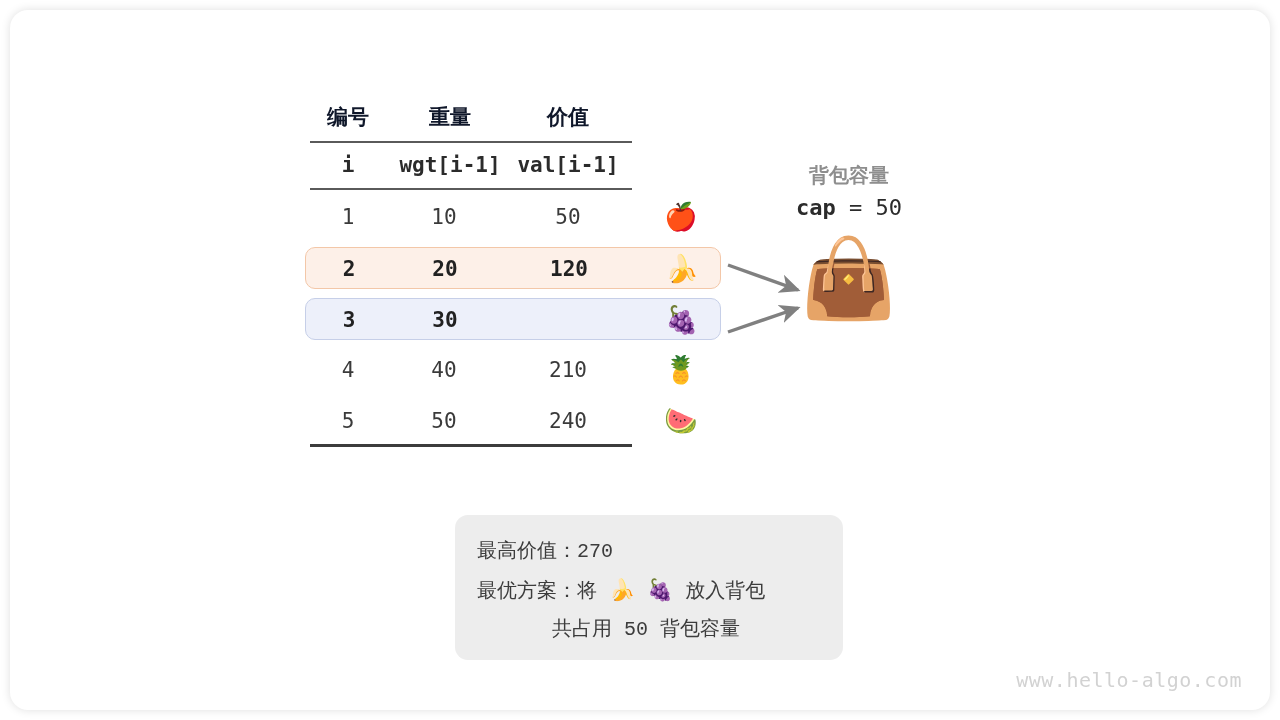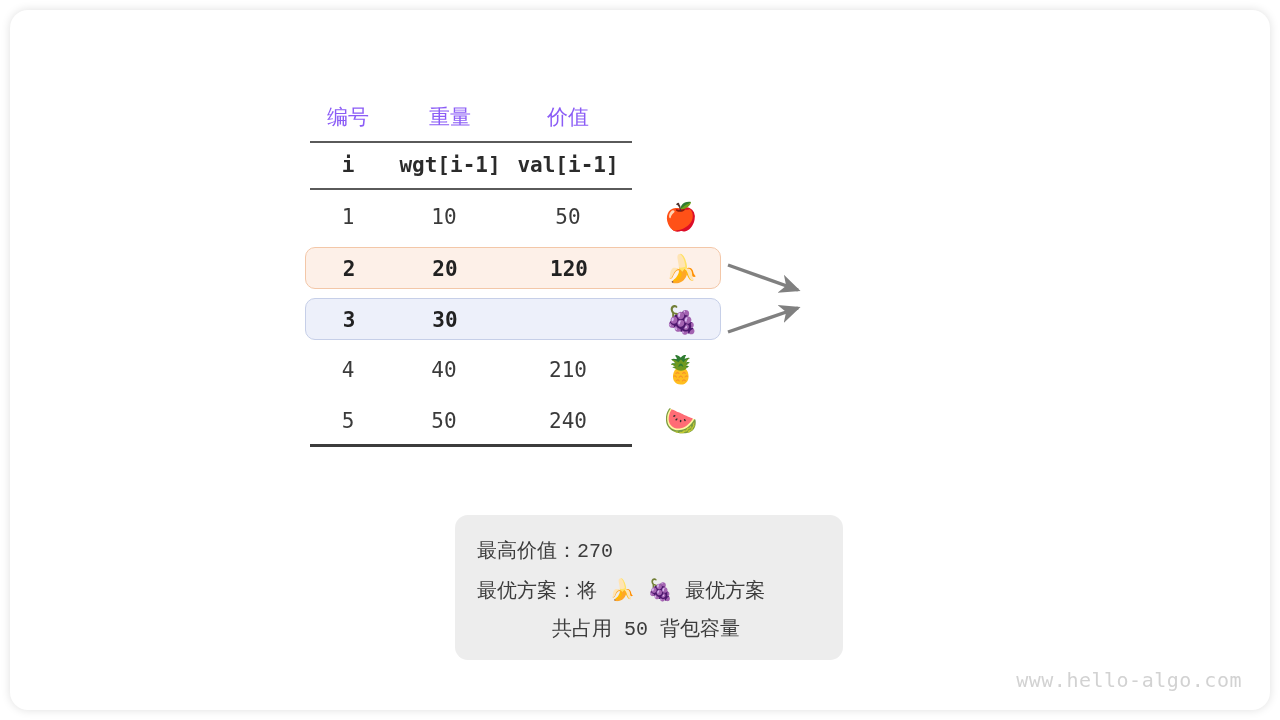--- a/index.html
+++ b/index.html
@@ -40,22 +40,22 @@
     position: absolute;
     left: 0;
     top: 0;
     width: 326px;
     height: 42px;
   }
   .hdr-cell {
     position: absolute;
     top: 0;
     font-size: 21px;
-    font-weight: normal;
-    color: #8b5cf6;
+    font-weight: bold;
+    color: #0f172a;
     text-align: center;
     line-height: 42px;
     white-space: nowrap;
   }
   .hdr-cell.c0 { left: 0px;   width: 84px; }
   .hdr-cell.c1 { left: 94px;  width: 100px; }
   .hdr-cell.c2 { left: 212px; width: 100px; }
 
   .rule {
     position: absolute;
@@ -264,27 +264,36 @@
       <defs>
         <marker id="ah" markerWidth="7" markerHeight="7" refX="5.4" refY="3.2" orient="auto" markerUnits="strokeWidth">
           <path d="M0,0.4 L6.2,3.2 L0,6 L1.7,3.2 Z" fill="#808080"></path>
         </marker>
       </defs>
       <line x1="2" y1="7" x2="72" y2="32" stroke="#808080" stroke-width="3.4" marker-end="url(#ah)"></line>
       <line x1="2" y1="74" x2="72" y2="50" stroke="#808080" stroke-width="3.4" marker-end="url(#ah)"></line>
     </svg>
   </div>
 
+  <div id="bag-area">
+    <div id="bag-label">背包容量</div>
+    <div id="cap-line">
+      <span class="k">cap</span>
+      <span>=</span>
+      <span>50</span>
+    </div>
+    <div id="bag-emoji">👜</div>
+  </div>
 
   <div id="info-box">
     <div class="info-line" id="info-l1">最高价值：270</div>
     <div class="info-line" id="info-l2">
       <span>最优方案：将</span>
       <span class="emo">🍌</span>
       <span class="emo">🍇</span>
-      <span>最优方案</span>
+      <span>放入背包</span>
     </div>
     <div class="info-line" id="info-l3">共占用 50 背包容量</div>
   </div>
 
   <div id="watermark">www.hello-algo.com</div>
 
 </div>
 
 </body></html>

